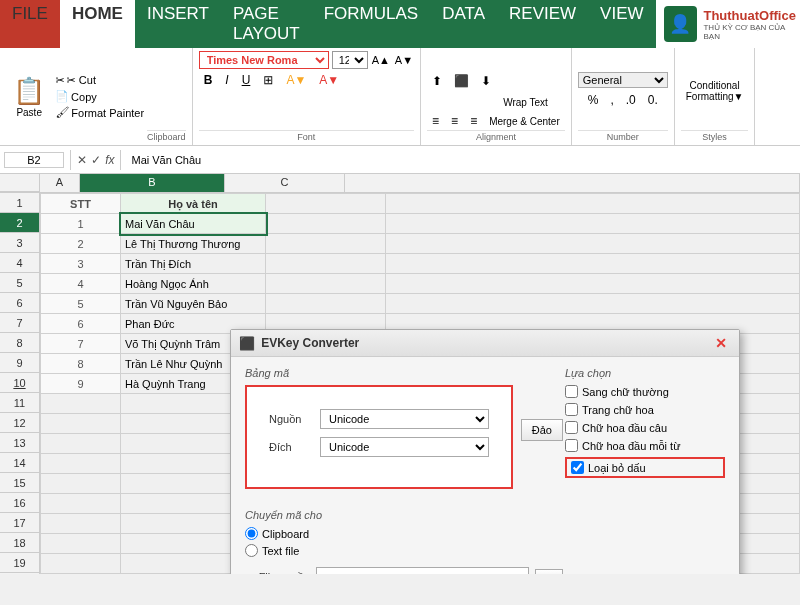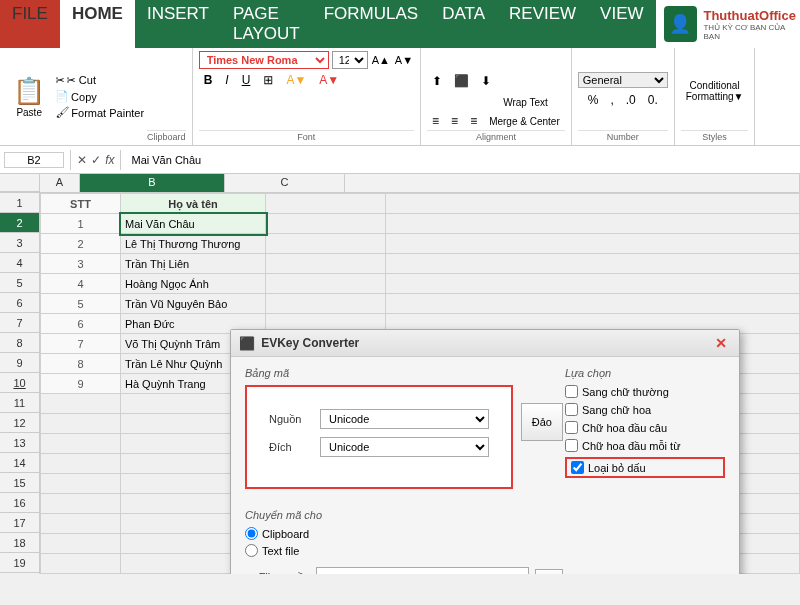--- a/index.html
+++ b/index.html
@@ -51,21 +51,21 @@
     .dialog-left { flex: 1; }
     .dialog-right { width: 160px; }
 
     .section-label { font-size: 11px; color: #555; margin-bottom: 6px; font-style: italic; }
 
     .bang-ma-box { border: 2px solid #e53935; padding: 22px; margin-bottom: 12px; background: #fff; }
     .field-row { display: flex; align-items: center; margin-bottom: 8px; gap: 6px; }
     .field-label { width: 45px; font-size: 11px; color: #333; }
     .field-select { flex: 1; border: 1px solid #aaa; padding: 2px 4px; font-size: 11px; background: #fff; cursor: pointer; }
 
-    .dao-btn { border: 1px solid #aaa; background: linear-gradient(to bottom, #fff, #e8e8e8); padding: 12px 10px; font-size: 11px; cursor: pointer; margin-top: 4px; }
+    .dao-btn { border: 1px solid #aaa; background: linear-gradient(to bottom, #fff, #e8e8e8); padding: 4px 10px; font-size: 11px; cursor: pointer; margin-top: 20px; }
 
     .chuyen-ma-box { margin-top: 8px; }
     .radio-group { display: flex; flex-direction: column; gap: 4px; margin-bottom: 10px; }
     .radio-item { display: flex; align-items: center; gap: 4px; font-size: 11px; cursor: pointer; }
 
     .file-row { display: flex; align-items: center; margin-bottom: 6px; gap: 6px; }
     .file-label { width: 65px; font-size: 11px; color: #333; text-align: right; }
     .file-input { flex: 1; border: 1px solid #aaa; padding: 2px 3px; font-size: 11px; background: #fff; height: 20px; }
     .file-browse { border: 1px solid #aaa; background: linear-gradient(to bottom, #fff, #e8e8e8); padding: 1px 5px; font-size: 11px; cursor: pointer; min-width: 28px; }
 
@@ -258,21 +258,21 @@
           <td></td>
         </tr>
         <tr>
           <td class="stt-cell">2</td>
           <td>Lê Thị Thương Thương</td>
           <td></td>
           <td></td>
         </tr>
         <tr>
           <td class="stt-cell">3</td>
-          <td>Trần Thị Liên</td>
+          <td>Trần Thị Đích</td>
           <td></td>
           <td></td>
         </tr>
         <tr>
           <td class="stt-cell">4</td>
           <td>Hoàng Ngọc Ánh</td>
           <td></td>
           <td></td>
         </tr>
         <tr>
@@ -423,21 +423,21 @@
 
         <div class="dialog-right">
           <div class="section-label">Lựa chọn</div>
           <div class="lua-chon-box">
             <label class="checkbox-item">
               <input type="checkbox" style="">
               <span>Sang chữ thường</span>
             </label>
             <label class="checkbox-item">
               <input type="checkbox" style="">
-              <span>Sang chữ hoa</span>
+              <span>Trang chữ hoa</span>
             </label>
             <label class="checkbox-item">
               <input type="checkbox" style="">
               <span>Chữ hoa đầu câu</span>
             </label>
             <label class="checkbox-item">
               <input type="checkbox" style="">
               <span>Chữ hoa đầu mỗi từ</span>
             </label>
             <label class="checkbox-item checked-box">

